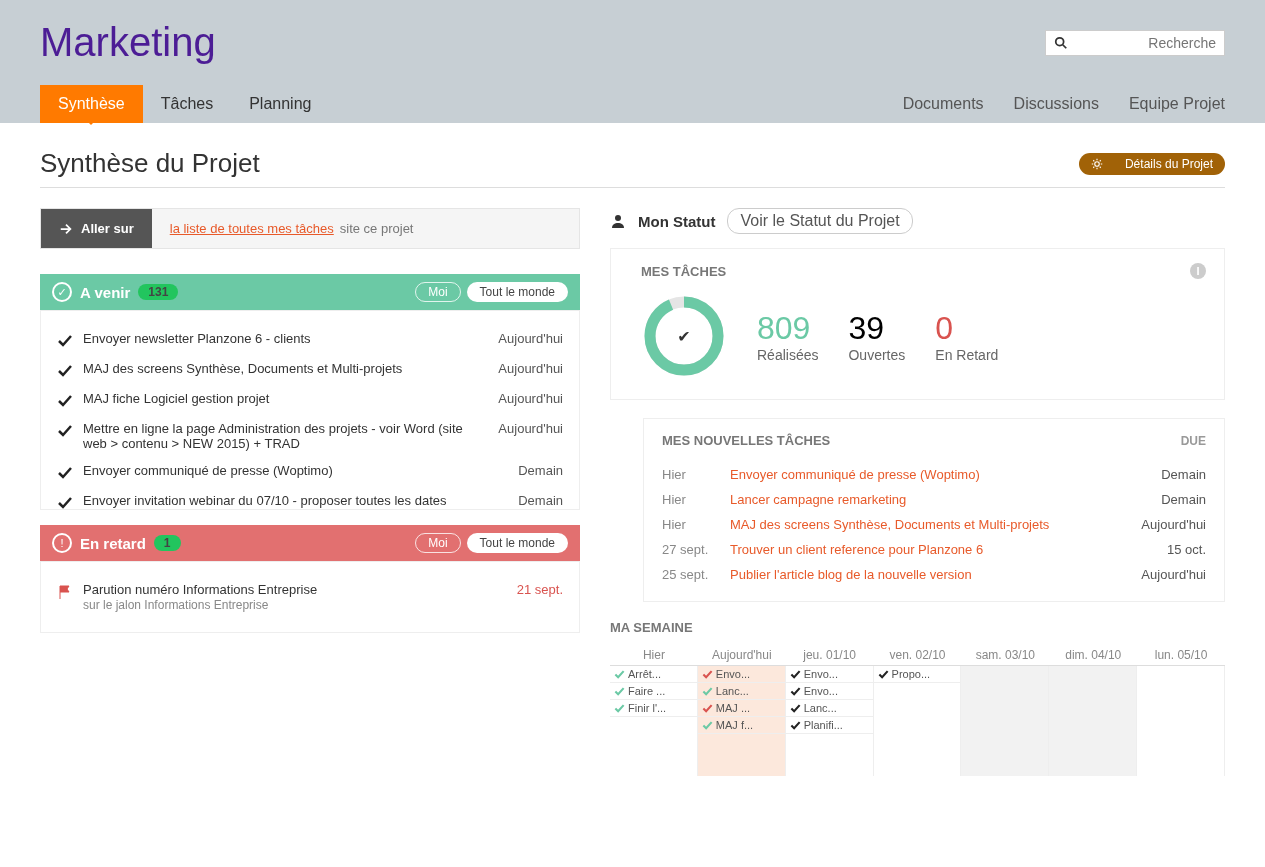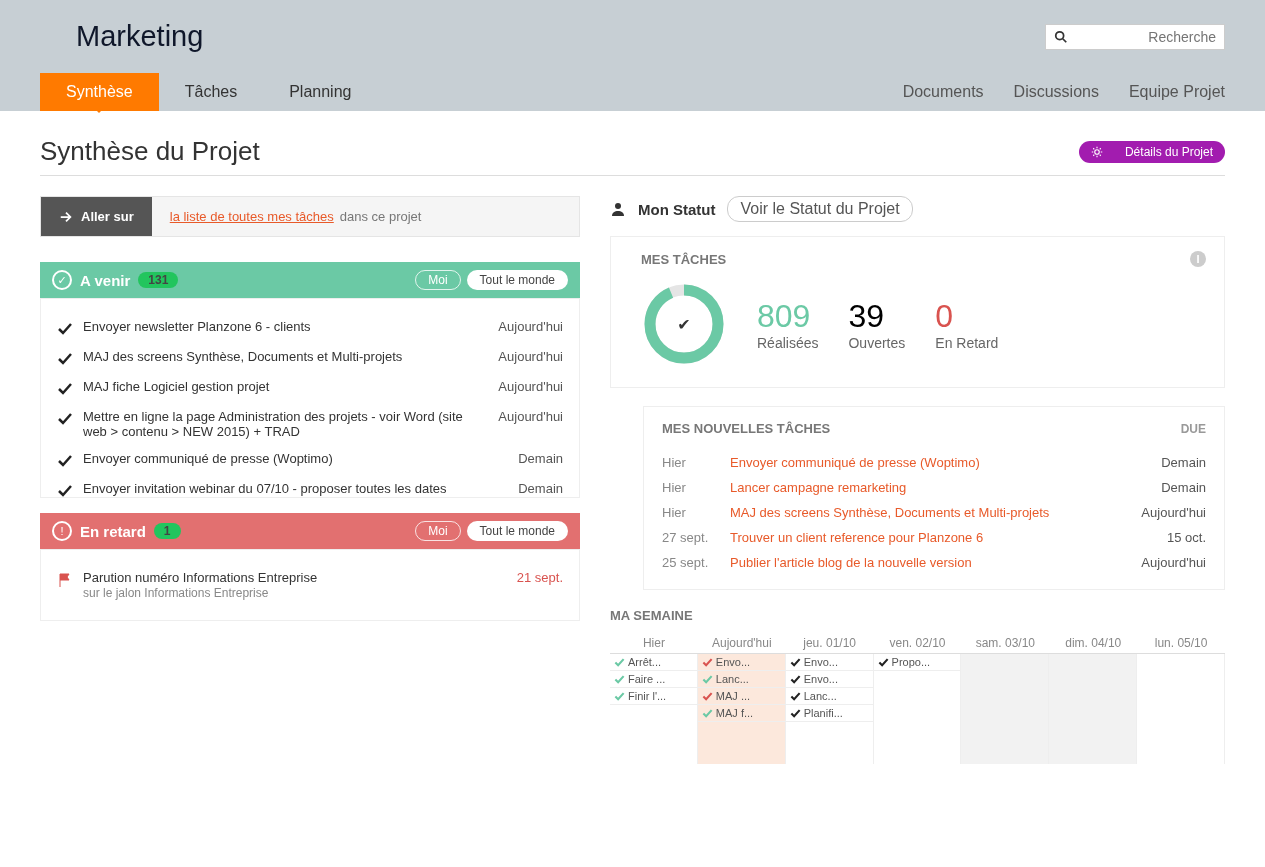--- a/index.html
+++ b/index.html
@@ -1,33 +1,33 @@
 <!DOCTYPE html>
 <html><head>
 <meta charset="utf-8">
 <style>
 * { box-sizing: border-box; margin: 0; padding: 0; }
 body { font-family: Arial, Helvetica, sans-serif; font-size: 13px; color: #333; background: #fff; }
 .header { background: #c7cfd4; padding: 20px 40px 0 40px; }
 .header-top { display: flex; justify-content: space-between; align-items: center; margin-bottom: 20px; }
-.app-title { font-size: 29px; font-weight: 300; color: #0f172a; margin-left: 36px; }
+.app-title { font-size: 40px; font-weight: 300; color: #4c1d95; }
 .search-box { display: flex; align-items: center; background: #fff; border: 1px solid #ccc; padding: 4px 8px; width: 180px; }
 .search-box input { border: none; outline: none; text-align: right; width: 100%; font-size: 14px; color:#888; }
 .search-icon-wrap { margin-right: 6px; }
 .nav-row { display: flex; justify-content: space-between; align-items: flex-end; }
 .nav-left { display: flex; gap: 0; }
-.nav-tab { padding: 10px 26px; font-size: 16px; cursor: pointer; position: relative; }
+.nav-tab { padding: 10px 18px; font-size: 16px; cursor: pointer; position: relative; }
 .nav-tab.active { background: #ff7a00; color: #fff; }
 .nav-tab.active::after { content:''; position:absolute; bottom:-8px; left:50%; transform:translateX(-50%); border:6px solid transparent; border-top-color:#ff7a00; }
 .nav-right { display: flex; gap: 30px; padding-bottom: 10px; }
 .nav-right-item { font-size: 16px; color: #555; cursor: pointer; }
 .content { padding: 25px 40px; }
 .page-header { display: flex; justify-content: space-between; align-items: center; border-bottom: 1px solid #ddd; padding-bottom: 8px; margin-bottom: 20px; }
 .page-title { font-size: 26px; font-weight: 300; }
-.btn-dark { background: #a21caf; color: #fff; border-radius: 12px; padding: 4px 12px; display: inline-flex; align-items: center; gap: 22px; font-size: 12px; cursor: pointer; }
+.btn-dark { background: #a16207; color: #fff; border-radius: 12px; padding: 4px 12px; display: inline-flex; align-items: center; gap: 22px; font-size: 12px; cursor: pointer; }
 .cols { display: flex; gap: 30px; }
 .col-left { flex: 0 0 540px; }
 .col-right { flex: 1; }
 .goto-bar { display: flex; align-items: center; background: #f5f5f5; border: 1px solid #e5e5e5; margin-bottom: 25px; }
 .goto-btn { background: #555; color: #fff; padding: 12px 18px; display: flex; align-items: center; gap: 8px; font-weight: bold; }
 .goto-link { color: #e85a2a; text-decoration: underline; cursor: pointer; margin: 0 6px 0 18px; }
 .goto-suffix { color: #777; }
 .section { margin-bottom: 15px; }
 .section-header { display: flex; align-items: center; padding: 8px 12px; color: #fff; }
 .section-header.green { background: #6bc9a5; }
@@ -128,21 +128,21 @@
       <div class="goto-bar">
         <div class="goto-btn">
           <span>
               <svg width="14" height="14" viewBox="0 0 16 16">
                 <path d="M2 8h10M8 3l5 5-5 5" fill="none" stroke="#fff" stroke-width="2"></path>
               </svg>
             </span>
           <span>Aller sur</span>
         </div>
         <a class="goto-link">la liste de toutes mes tâches</a>
-        <span class="goto-suffix">dans ce projet</span>
+        <span class="goto-suffix">site ce projet</span>
       </div>
 
       <div class="section">
         <div class="section-header green">
           <span class="circle-icon">✓</span>
           <span class="section-title">A venir</span>
           <span class="badge">131</span>
           <div class="filter-group">
             <span class="pill">Moi</span>
             <span class="pill active">Tout le monde</span>

